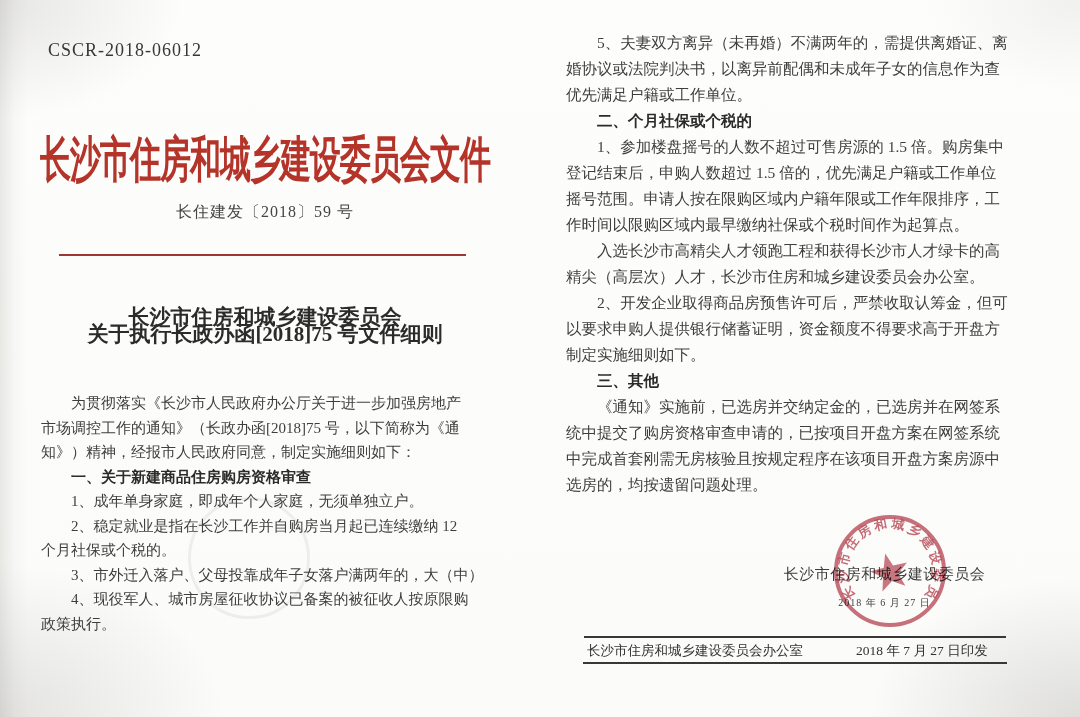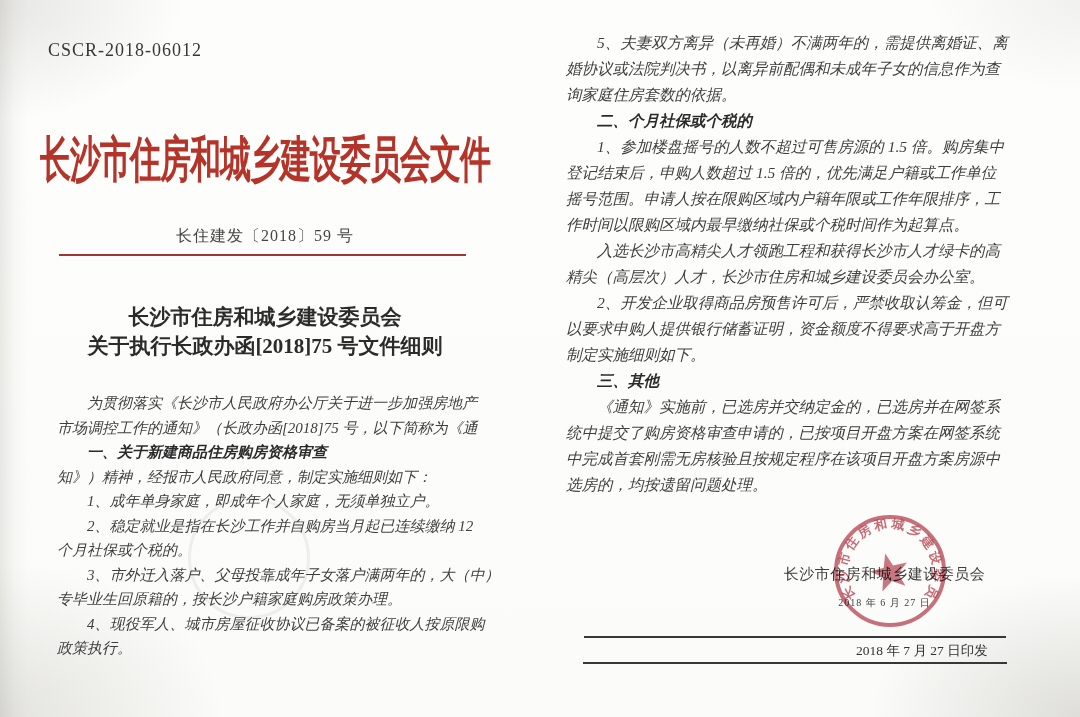--- a/index.html
+++ b/index.html
@@ -23,29 +23,29 @@
       linear-gradient(#fdfdfc,#fbfbf9);
   }
   .abs{position:absolute;}
   .archive-code{left:48px;top:40px;font-size:18px;letter-spacing:1px;color:#373737;}
   .masthead{
     left:30px;top:127px;width:470px;text-align:center;
     font-size:31px;font-weight:bold;color:var(--masthead-red);
     letter-spacing:-1px;transform:scaleY(1.58);transform-origin:top center;
     white-space:nowrap;
   }
-  .doc-number{left:30px;top:226px;width:470px;text-align:center;font-size:16px;color:#454545;letter-spacing:1px;}
+  .doc-number{left:30px;top:202px;width:470px;text-align:center;font-size:16px;color:#454545;letter-spacing:1px;}
   .red-rule{left:59px;top:254px;width:407px;height:2px;background:var(--rule-red);}
   .doc-title{left:30px;width:470px;text-align:center;font-weight:bold;font-size:21px;color:var(--bold-text);white-space:nowrap;}
   .doc-title.l1{top:303px;}
-  .doc-title.l2{top:332px;text-align:center;}
-  .body{color:var(--body-text);font-style:italic;}
+  .doc-title.l2{top:320px;text-align:center;}
+  .body{color:var(--body-text);}
   .body .line{white-space:pre;}
   .body .line.b{font-weight:bold;color:var(--bold-text);}
-  .body-left{left:57px;top:391px;width:445px;font-size:15px;}
+  .body-left{left:41px;top:391px;width:445px;font-size:15px;}
   .body-left .line{height:24.5px;line-height:24.5px;}
   .body-left .line.ind{padding-left:30px;}
   .body-right{left:566px;top:30px;width:448px;font-size:15.5px;}
   .body-right .line{height:26px;line-height:26px;}
   .body-right .line.ind{padding-left:31px;}
   .bleed-mark{left:188px;top:497px;width:116px;height:116px;border:3px solid rgba(120,115,108,0.10);border-radius:50%;}
   .sig{width:245px;left:762px;text-align:center;color:#3d3d3d;white-space:nowrap;}
   .sig-org{top:565px;font-size:15px;letter-spacing:0.5px;}
   .sig-date{top:596px;font-size:10px;letter-spacing:1px;}
   .seal{left:831px;top:512px;mix-blend-mode:multiply;opacity:0.9;}
@@ -70,35 +70,34 @@
   <div class="abs red-rule"></div>
 
   <div class="abs doc-title l1">长沙市住房和城乡建设委员会</div>
   <div class="abs doc-title l2">关于执行长政办函[2018]75 号文件细则</div>
 
   <div class="abs bleed-mark"></div>
 
   <div class="abs body body-left">
       <div class="line ind">为贯彻落实《长沙市人民政府办公厅关于进一步加强房地产</div>
       <div class="line">市场调控工作的通知》（长政办函[2018]75 号，以下简称为《通</div>
+      <div class="line">知》）精神，经报市人民政府同意，制定实施细则如下：</div>
       <div class="line b ind">一、关于新建商品住房购房资格审查</div>
-      <div class="line">知》）精神，经报市人民政府同意，制定实施细则如下：</div>
       <div class="line ind">1、成年单身家庭，即成年个人家庭，无须单独立户。</div>
       <div class="line ind">2、稳定就业是指在长沙工作并自购房当月起已连续缴纳 12</div>
       <div class="line">个月社保或个税的。</div>
       <div class="line ind">3、市外迁入落户、父母投靠成年子女落户满两年的，大（中）</div>
-      <div class="line">专毕业生回原籍的，按长沙户籍家庭购房政策办理。</div>
       <div class="line ind">4、现役军人、城市房屋征收协议已备案的被征收人按原限购</div>
       <div class="line">政策执行。</div>
     </div>
 
   <div class="abs body body-right">
       <div class="line ind">5、夫妻双方离异（未再婚）不满两年的，需提供离婚证、离</div>
       <div class="line">婚协议或法院判决书，以离异前配偶和未成年子女的信息作为查</div>
-      <div class="line">询家庭住房套数的依据。</div>
+      <div class="line">优先满足户籍或工作单位。</div>
       <div class="line b ind">二、个月社保或个税的</div>
       <div class="line ind">1、参加楼盘摇号的人数不超过可售房源的 1.5 倍。购房集中</div>
       <div class="line">登记结束后，申购人数超过 1.5 倍的，优先满足户籍或工作单位</div>
       <div class="line">摇号范围。申请人按在限购区域内户籍年限或工作年限排序，工</div>
       <div class="line">作时间以限购区域内最早缴纳社保或个税时间作为起算点。</div>
       <div class="line ind">入选长沙市高精尖人才领跑工程和获得长沙市人才绿卡的高</div>
       <div class="line">精尖（高层次）人才，长沙市住房和城乡建设委员会办公室。</div>
       <div class="line ind">2、开发企业取得商品房预售许可后，严禁收取认筹金，但可</div>
       <div class="line">以要求申购人提供银行储蓄证明，资金额度不得要求高于开盘方</div>
       <div class="line">制定实施细则如下。</div>
@@ -117,16 +116,17 @@
       <path id="sealArc" d="M 24.6,84.8 A 43,43 0 1 1 93.4,84.8" fill="none"></path>
     </defs>
     <circle cx="59" cy="59" r="54" fill="none" stroke="#b5404e" stroke-width="4" opacity="0.82"></circle>
     <polygon points="59,41 63.8,54.4 78,54.8 66.8,63.5 70.8,77.2 59,69.2 47.2,77.2 51.2,63.5 40,54.8 54.2,54.4" fill="#b5404e" opacity="0.78" transform="rotate(-14 59 61)"></polygon>
     <text font-size="13" fill="#b5404e" opacity="0.85" font-weight="bold">
       <textPath href="#sealArc" startOffset="0" textLength="205">长沙市住房和城乡建设委员会</textPath>
     </text>
   </svg>
 
   <div class="abs footer-rule fr-top"></div>
+  <div class="abs footer-text f-issuer">长沙市住房和城乡建设委员会办公室</div>
   <div class="abs footer-text f-date">2018 年 7 月 27 日印发</div>
   <div class="abs footer-rule fr-bottom"></div>
 
 </div>
 
 </body></html>

